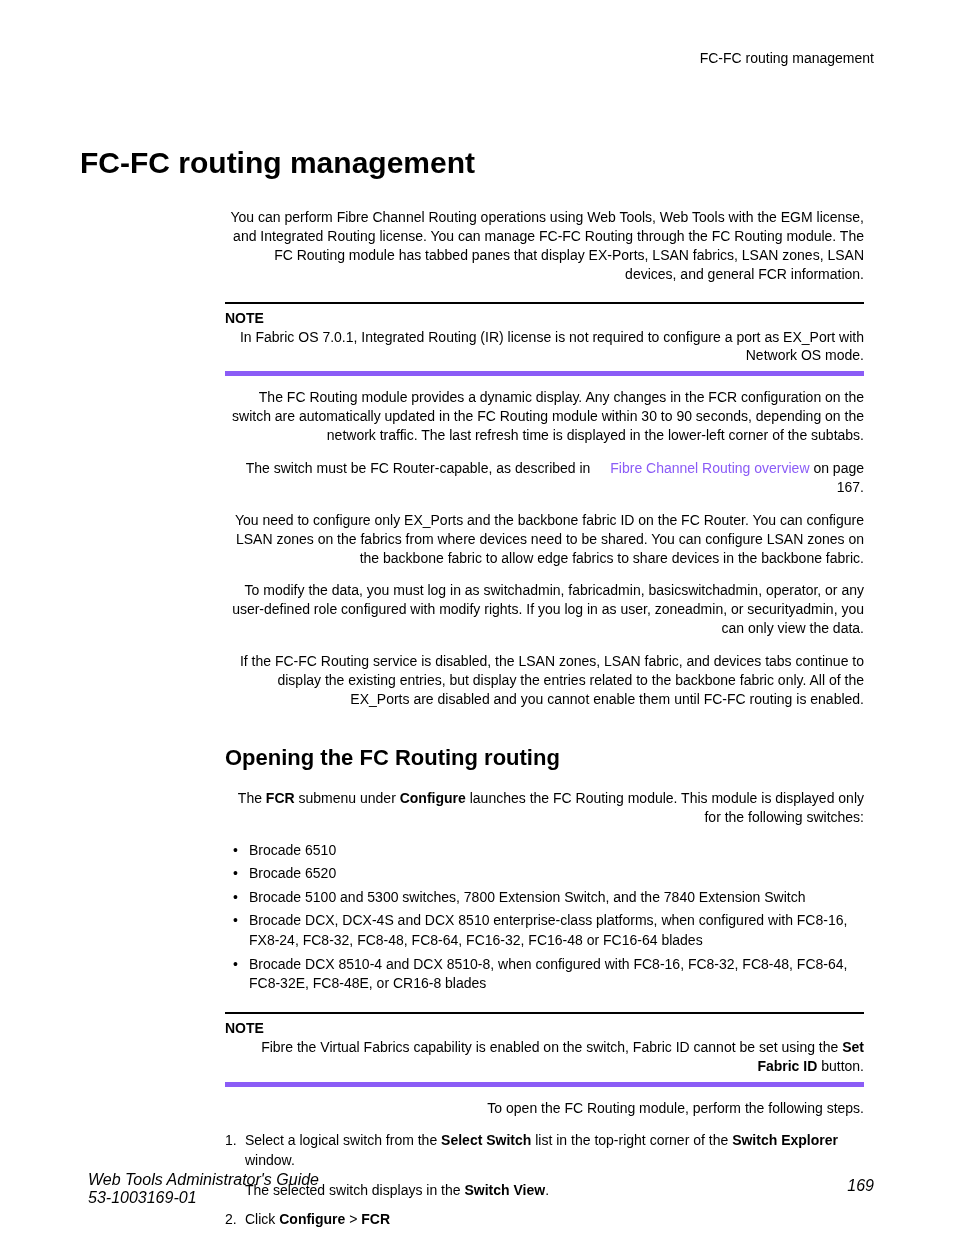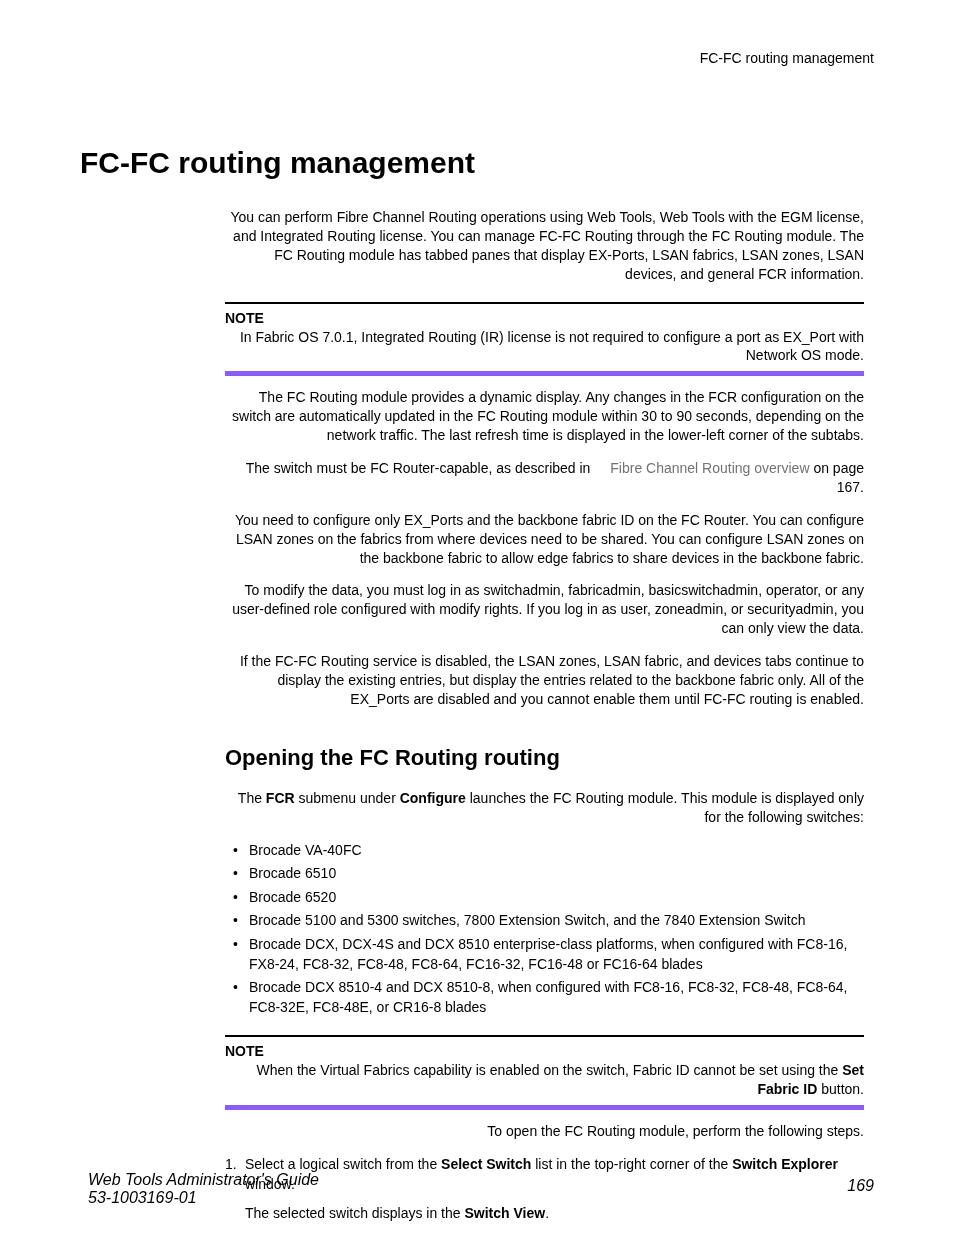--- a/index.html
+++ b/index.html
@@ -49,21 +49,21 @@
     .note-box p {
       margin-bottom: 0;
     }
     h2 {
       font-size: 22px;
       font-weight: bold;
       margin-top: 36px;
       margin-bottom: 18px;
     }
     .link {
-      color: #737373;
+      color: #8b5cf6;
       padding-left: 16px;
     }
     ul {
       list-style: none;
       margin-bottom: 14px;
     }
     ul li {
       font-size: 14px;
       line-height: 1.4;
       padding-left: 24px;
@@ -138,32 +138,31 @@
 
   <p>If the FC-FC Routing service is disabled, the LSAN zones, LSAN fabric, and devices tabs continue to display the existing entries, but display the entries related to the backbone fabric only. All of the EX_Ports are disabled and you cannot enable them until FC-FC routing is enabled.</p>
 
   <h2>Opening the FC Routing routing</h2>
 
   <p>
     <span>The </span><b>FCR</b><span> submenu under </span><b>Configure</b><span> launches the FC Routing module. This module is displayed only for the following switches:</span>
   </p>
 
   <ul>
-    <li>Brocade VA-40FC</li>
     <li>Brocade 6510</li>
     <li>Brocade 6520</li>
     <li>Brocade 5100 and 5300 switches, 7800 Extension Switch, and the 7840 Extension Switch</li>
     <li>Brocade DCX, DCX-4S and DCX 8510 enterprise-class platforms, when configured with FC8-16, FX8-24, FC8-32, FC8-48, FC8-64, FC16-32, FC16-48 or FC16-64 blades</li>
     <li>Brocade DCX 8510-4 and DCX 8510-8, when configured with FC8-16, FC8-32, FC8-48, FC8-64, FC8-32E, FC8-48E, or CR16-8 blades</li>
   </ul>
 
   <div class="note-box">
     <div class="note-label">NOTE</div>
     <p>
-      <span>When the Virtual Fabrics capability is enabled on the switch, Fabric ID cannot be set using the </span><b>Set Fabric ID</b><span> button.</span>
+      <span>Fibre the Virtual Fabrics capability is enabled on the switch, Fabric ID cannot be set using the </span><b>Set Fabric ID</b><span> button.</span>
     </p>
   </div>
 
   <p>To open the FC Routing module, perform the following steps.</p>
 
   <ol>
     <li>
       <span>Select a logical switch from the </span><b>Select Switch</b><span> list in the top-right corner of the </span><b>Switch Explorer</b><span> window.</span>
       <div class="substep">
         <span>The selected switch displays in the </span><b>Switch View</b><span>.</span>

